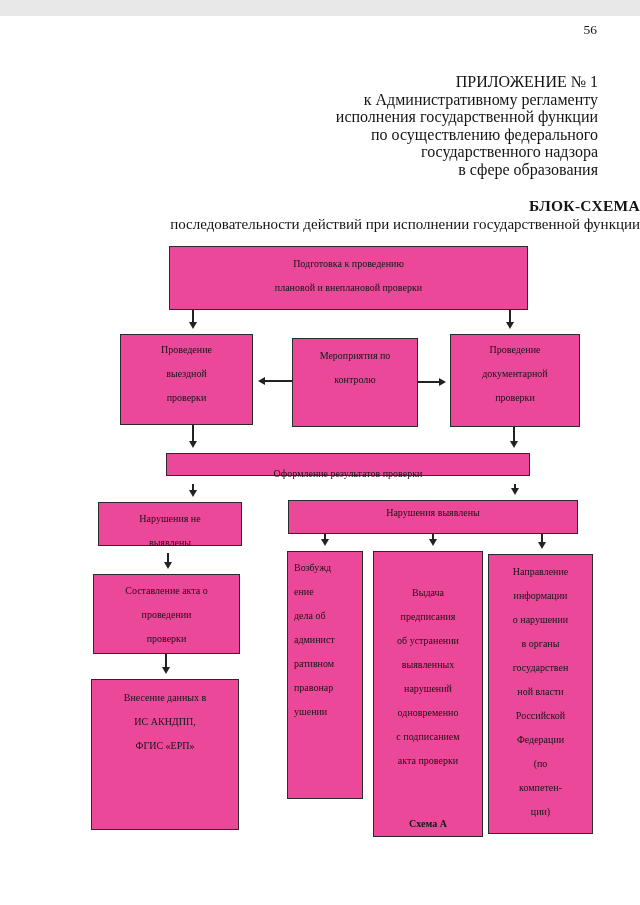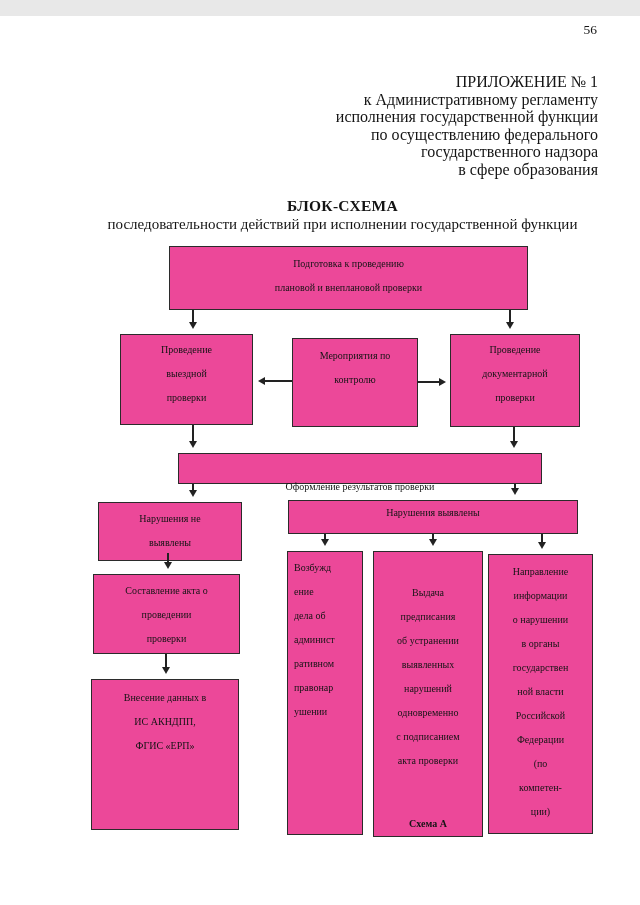--- a/index.html
+++ b/index.html
@@ -26,21 +26,21 @@
     text-align: right;
     font-size: 16px;
     line-height: 17.5px;
     white-space: nowrap;
   }
   .titleblock {
     position: absolute;
     top: 180px;
     left: 45px;
     width: 595px;
-    text-align: center;
+    text-align: right;
     font-family: Liberation Serif, serif;
   }
   .title-main {
     font-size: 15.5px;
     font-weight: bold;
     line-height: 19px;
     letter-spacing: 0.3px;
   }
   .title-sub {
     font-size: 15px;
@@ -135,36 +135,36 @@
 выездной
 проверки</div>
 
   <div class="bx" style="left:292px; top:322px; width:126px; height:89px; padding-top:5px;">Мероприятия по
 контролю</div>
 
   <div class="bx" style="left:450px; top:318px; width:130px; height:93px; padding-top:3px;">Проведение
 документарной
 проверки</div>
 
-  <div class="bx" style="left:178px; top:437px; width:364px; height:31px; padding-top:21px;">Оформление результатов проверки</div>
-
-  <div class="bx" style="left:98px; top:486px; width:144px; height:59px; padding-top:4px;">Нарушения не
+  <div class="bx" style="left:166px; top:437px; width:364px; height:23px; padding-top:8px;">Оформление результатов проверки</div>
+
+  <div class="bx" style="left:98px; top:486px; width:144px; height:44px; padding-top:4px;">Нарушения не
 выявлены</div>
 
   <div class="bx" style="left:288px; top:484px; width:290px; height:34px; ">Нарушения выявлены</div>
 
   <div class="bx" style="left:93px; top:558px; width:147px; height:80px; padding-top:4px;">Составление акта о
 проведении
 проверки</div>
 
   <div class="bx" style="left:91px; top:663px; width:148px; height:151px; padding-top:6px;">Внесение данных в
 ИС АКНДПП,
 ФГИС «ЕРП»</div>
 
-  <div class="bx left-align" style="left:287px; top:535px; width:76px; height:284px; padding:4px 4px 0 6px;">Возбужд
+  <div class="bx left-align" style="left:287px; top:535px; width:76px; height:248px; padding:4px 4px 0 6px;">Возбужд
 ение
 дела об
 админист
 ративном
 правонар
 ушении</div>
 
   <div class="bx" style="left:488px; top:538px; width:105px; height:280px; padding-top:5px;">Направление
 информации
 о нарушении

